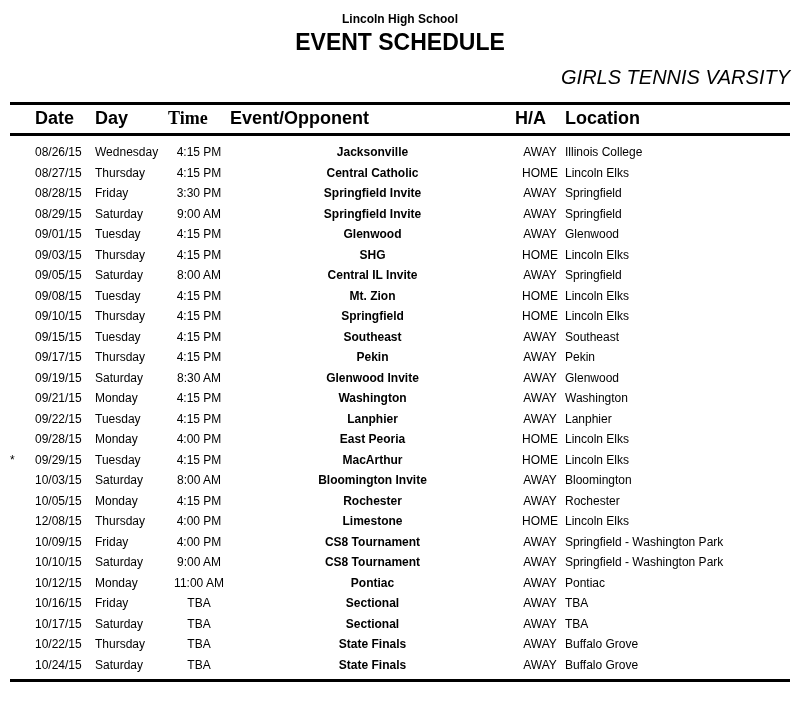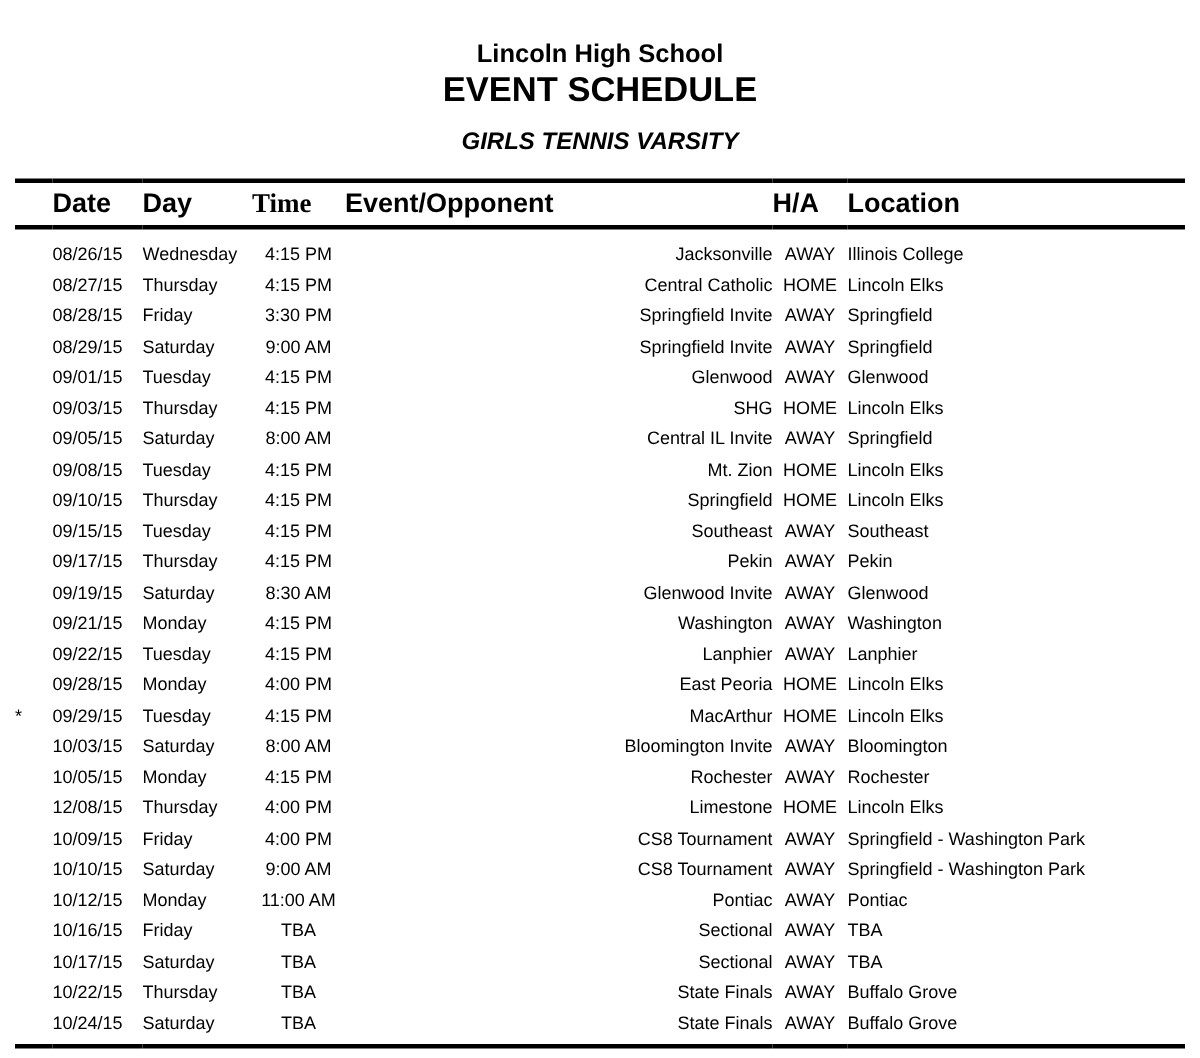--- a/index.html
+++ b/index.html
@@ -12,38 +12,37 @@
   .page {
     width: 800px;
     height: 705px;
     box-sizing: border-box;
     padding: 6px 10px 0 10px;
     overflow: hidden;
   }
   .title-school {
     text-align: center;
     font-weight: bold;
-    font-size: 17px;
+    font-size: 12px;
     line-height: 20px;
-    margin-top: 20px;
+    margin-top: 3px;
   }
   .title-event {
     text-align: center;
     font-weight: bold;
     font-size: 23px;
     line-height: 24px;
     margin-top: 1px;
   }
   .subtitle {
-    text-align: center;
+    text-align: right;
     font-style: italic;
-    font-size: 16px;
+    font-size: 20px;
     line-height: 19px;
     margin-top: 14px;
-    font-weight: bold;
   }
   table.schedule {
     border-collapse: collapse;
     table-layout: fixed;
     width: 780px;
     margin-top: 15px;
     border-bottom: 3px solid #000;
   }
   table.schedule thead th {
     border-top: 3px solid #000;
@@ -65,21 +64,21 @@
   tbody tr:first-child td { padding-top: 6px; }
   tbody tr:last-child td { padding-bottom: 4px; }
 
   
   .c-note     { text-align: left; }
   .c-date     { text-align: left; }
   .c-day      { text-align: left; }
   th.c-day    { padding-left: 14px; }
   .c-time     { text-align: center; }
   th.c-time   { text-align: left; font-family: Liberation Serif, serif; }
-  .c-event    { text-align: right; padding-left: 5px; }
+  .c-event    { text-align: center; padding-left: 5px; font-weight: bold; }
   th.c-event  { padding-left: 5px; }
   .c-ha       { text-align: center; }
   th.c-ha     { text-align: center; }
   .c-location { text-align: left; padding-left: 30px; }
   th.c-location { padding-left: 30px; }
 </style>
 </head>
 <body>
 
 <div class="page">

